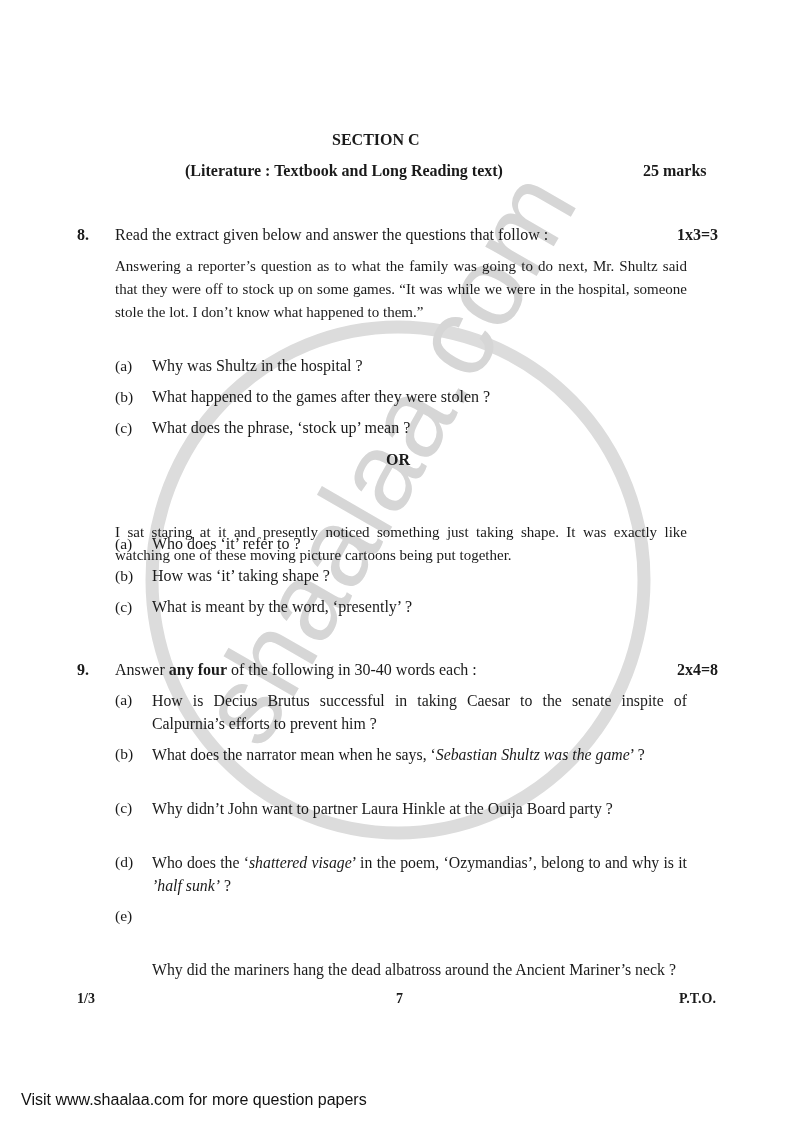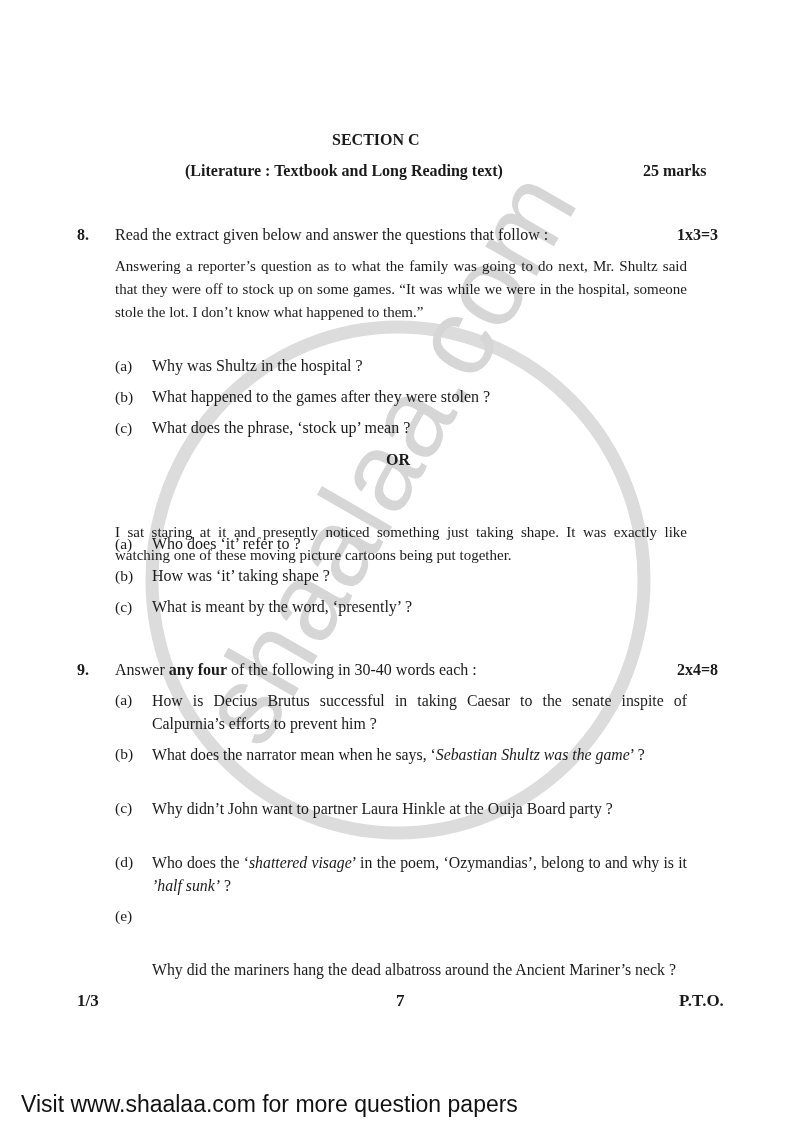--- a/index.html
+++ b/index.html
@@ -29,21 +29,21 @@
     }
     .content {
       position: absolute;
       left: 0; top: 0;
       width: 800px; height: 856px;
       z-index: 1;
     }
     .abs { position: absolute; white-space: nowrap; }
     .serif { font-family: "Liberation Serif", "DejaVu Serif", serif; }
     .bold { font-weight: bold; }
-    .t15 { font-size: 17px; text-align: center; }
+    .t15 { font-size: 14px; text-align: center; }
     .t16 { font-size: 16px; }
     .para {
       position: absolute;
       font-family: "Liberation Serif", "DejaVu Serif", serif;
       font-size: 15px;
       line-height: 23px;
       white-space: normal;
       text-align: justify;
     }
     .label {
@@ -57,21 +57,21 @@
       font-size: 15.8px;
       line-height: 23px;
       text-align: justify;
       text-align-last: left;
     }
     .footer-note {
       position: absolute;
       left: 21px;
       top: 1091px;
       font-family: "Liberation Sans", "DejaVu Sans", sans-serif;
-      font-size: 23px;
+      font-size: 16px;
       color: #111;
       white-space: nowrap;
     }
     em { font-style: italic; }
   </style>
 </head>
 <body>
 
 <div class="page">
 

